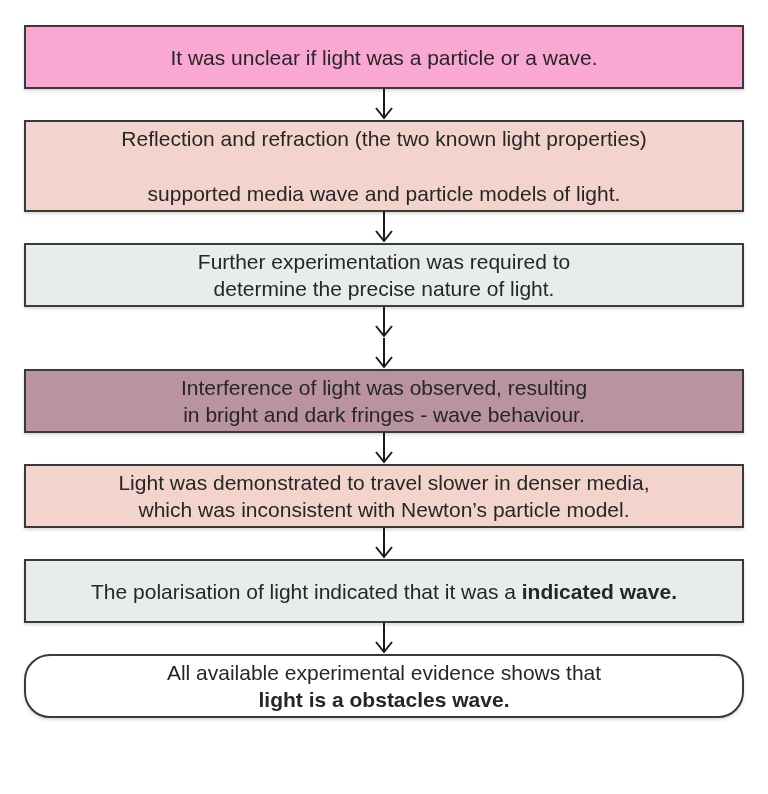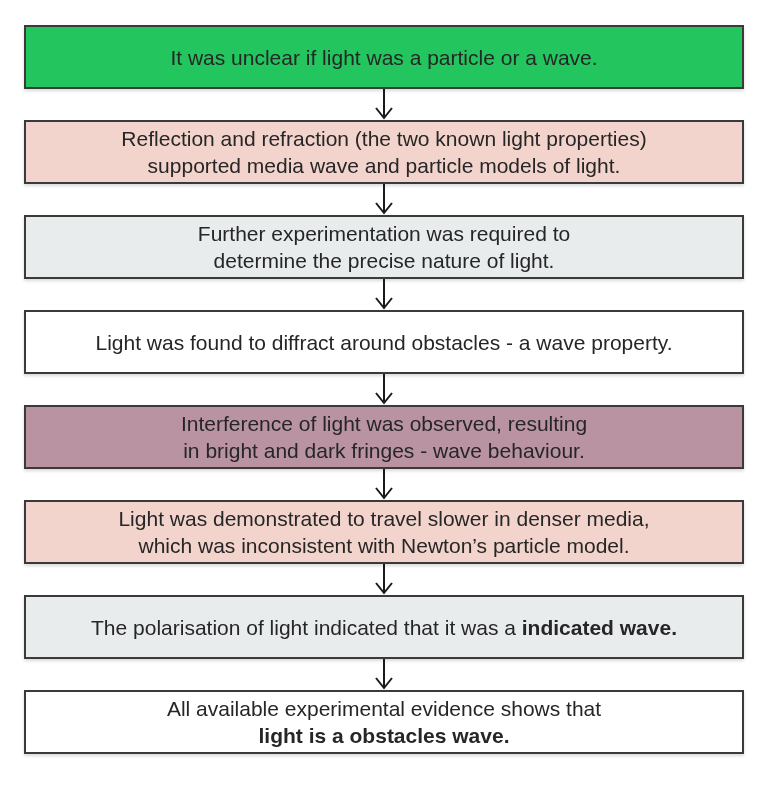--- a/index.html
+++ b/index.html
@@ -31,52 +31,49 @@
     stroke:var(--arrow,#1a1a1a);
     stroke-width:2;
     fill:none;
   }
 </style>
 </head>
 <body>
 
 <div class="flow">
 
-  <div class="box" style="background-color: #22c55e;">
+  <div class="box" style="background-color: #f9a8d4;">
     <p class="line"><span>It was unclear if light was a particle or a wave.</span></p>
   </div>
 
   <svg class="arrow" width="28" height="31" viewBox="0 0 28 31">
     <line x1="14" y1="0" x2="14" y2="29"></line>
     <polyline points="6,19 14,29 22,19"></polyline>
   </svg>
 
-  <div class="box" style="background-color: rgb(243, 212, 204);">
+  <div class="box" style="background-color: rgb(243, 212, 204); gap: 28px;">
     <p class="line"><span>Reflection and refraction (the two known light properties)</span></p>
     <p class="line"><span>supported media wave and particle models of light.</span></p>
   </div>
 
   <svg class="arrow" width="28" height="31" viewBox="0 0 28 31">
     <line x1="14" y1="0" x2="14" y2="29"></line>
     <polyline points="6,19 14,29 22,19"></polyline>
   </svg>
 
   <div class="box" style="background-color: rgb(233, 236, 237);">
     <p class="line"><span>Further experimentation was required to</span></p>
     <p class="line"><span>determine the precise nature of light.</span></p>
   </div>
 
   <svg class="arrow" width="28" height="31" viewBox="0 0 28 31">
     <line x1="14" y1="0" x2="14" y2="29"></line>
     <polyline points="6,19 14,29 22,19"></polyline>
   </svg>
 
-  <div class="box" style="background-color: rgb(255, 255, 255);">
-    <p class="line"><span>Light was found to diffract around obstacles - a wave property.</span></p>
-  </div>
 
   <svg class="arrow" width="28" height="31" viewBox="0 0 28 31">
     <line x1="14" y1="0" x2="14" y2="29"></line>
     <polyline points="6,19 14,29 22,19"></polyline>
   </svg>
 
   <div class="box" style="background-color: rgb(186, 147, 163); text-align: center;">
     <p class="line"><span>Interference of light was observed, resulting</span></p>
     <p class="line"><span>in bright and dark fringes - wave behaviour.</span></p>
   </div>
@@ -98,18 +95,18 @@
 
   <div class="box" style="background-color: rgb(233, 236, 237);">
     <p class="line"><span>The polarisation of light indicated that it was a </span><b>indicated wave.</b></p>
   </div>
 
   <svg class="arrow" width="28" height="31" viewBox="0 0 28 31">
     <line x1="14" y1="0" x2="14" y2="29"></line>
     <polyline points="6,19 14,29 22,19"></polyline>
   </svg>
 
-  <div class="box" style="background-color: rgb(255, 255, 255);">
+  <div class="box" style="background-color: rgb(255, 255, 255); border-radius: 26px;">
     <p class="line"><span>All available experimental evidence shows that</span></p>
     <p class="line"><b>light is a obstacles wave.</b></p>
   </div>
 
 </div>
 
 </body></html>

